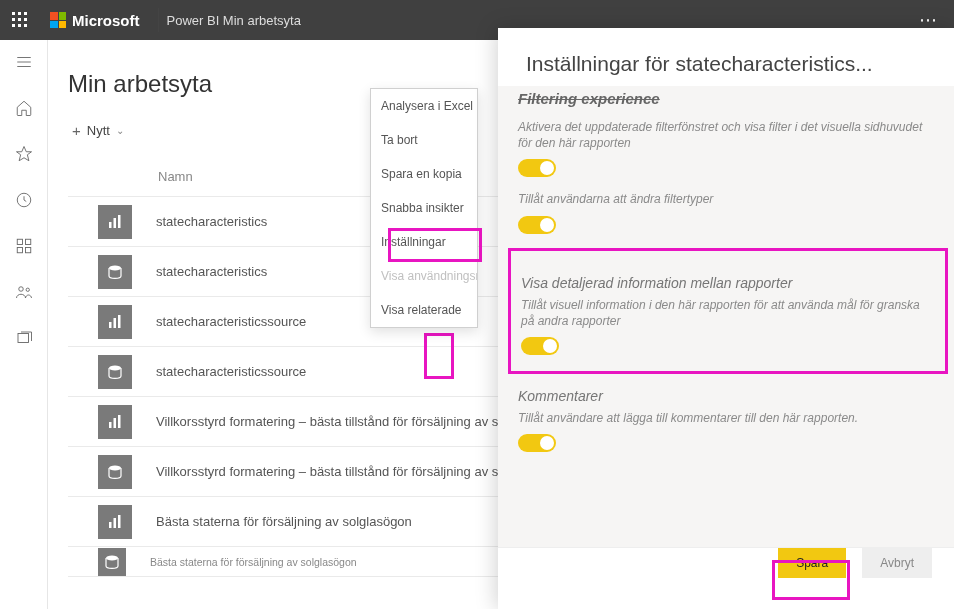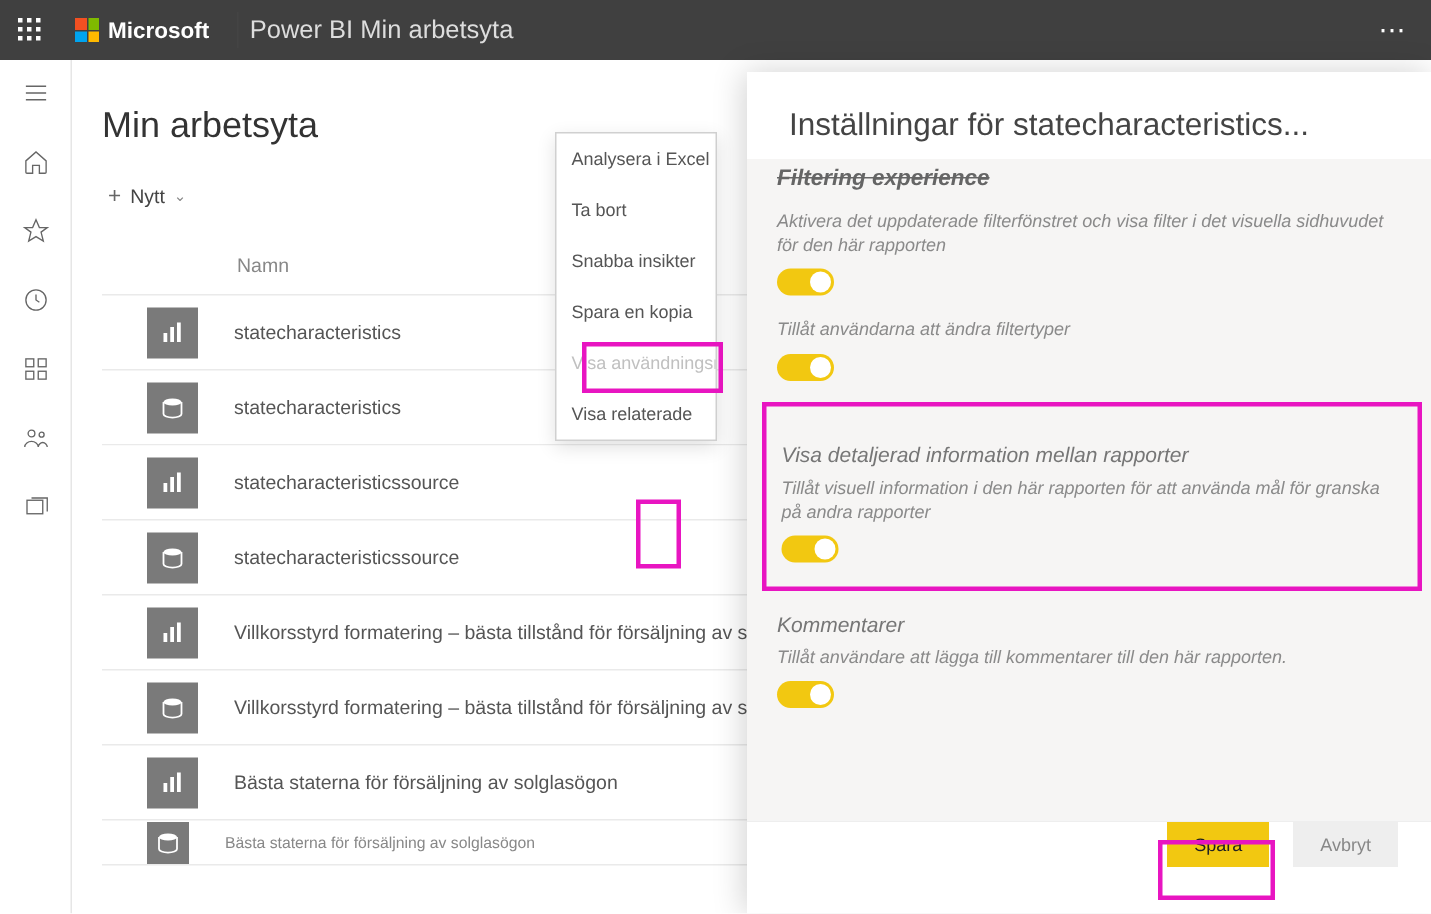--- a/index.html
+++ b/index.html
@@ -10,21 +10,21 @@
   .waffle { width: 40px; height: 40px; display:flex; align-items:center; justify-content:center; cursor:pointer;}
   .waffle svg { width:16px; height:16px; }
   .ms-logo { display:flex; align-items:center; gap:6px; padding:0 10px; border-right:0; }
   .ms-logo .sq { width:16px; height:16px; display:grid; grid-template-columns:1fr 1fr; grid-template-rows:1fr 1fr; gap:1px;}
   .ms-logo .sq span:nth-child(1){background:#f25022;}
   .ms-logo .sq span:nth-child(2){background:#7fba00;}
   .ms-logo .sq span:nth-child(3){background:#00a4ef;}
   .ms-logo .sq span:nth-child(4){background:#ffb900;}
   .ms-logo .txt { color:#fff; font-size:15px; font-weight:600;}
   .vdiv { width:1px; height:24px; background:#444; margin:0 8px;}
-  .app-title { font-size:17px; color:#ddd; }
+  .app-title { font-size:13px; color:#ddd; }
   .top-ell { margin-left:auto; width:50px; text-align:center; font-size:18px; letter-spacing:2px; cursor:pointer;}
 
   
   .leftrail { position:absolute; top:40px; left:0; width:48px; bottom:0; border-right:1px solid #e6e6e6; display:flex; flex-direction:column; align-items:center; padding-top:6px; gap:14px; background:#fff;}
   .leftrail .ritem { width:40px; height:32px; display:flex; align-items:center; justify-content:center; color:#666; cursor:pointer;}
   .leftrail svg { width:18px; height:18px; stroke:#666; fill:none; stroke-width:1.2;}
 
   
   .main { position:absolute; top:40px; left:48px; right:0; bottom:0; padding:30px 20px 0 20px;}
   .ws-title { font-size:24px; color:#333; font-weight:400; margin-bottom:20px;}
@@ -48,21 +48,21 @@
 
   .hl-more { position:absolute; border:3px solid #e815c1; pointer-events:none;}
 
   
   .ctxmenu { position:absolute; top:88px; left:370px; width:108px; background:#fff; border:1px solid #d0d0d0; box-shadow:0 4px 12px rgba(0,0,0,.12); z-index:5;}
   .ctxmenu .mitem { padding:10px 10px; font-size:12px; color:#555; cursor:pointer; border-bottom:0; white-space:nowrap; overflow:hidden;}
   .ctxmenu .mitem.grey { color:#c0c0c0;}
   .hl-settings { position:absolute; border:3px solid #e815c1; pointer-events:none; z-index:6;}
 
   
-  .panel { position:absolute; top:48px; right:0; width:456px; bottom:0; background:#fff; box-shadow:-2px 0 20px rgba(0,0,0,.18); z-index:10; display:flex; flex-direction:column;}
+  .panel { position:absolute; top:28px; right:0; width:456px; bottom:0; background:#fff; box-shadow:-2px 0 20px rgba(0,0,0,.18); z-index:10; display:flex; flex-direction:column;}
   .panel .ptitle { font-size:21px; color:#444; padding:24px 28px 10px 28px; font-weight:400;}
   .panel .pbody { flex:1; overflow:hidden; background:#f6f5f4; padding:0 20px 0 20px;font-style:italic;}
   .phead { font-size:15px; font-weight:600; color:#565656; padding:6px 0 6px 0; text-decoration:line-through; opacity:.9;}
   .pdesc { font-size:12px; color:#8a8a8a; line-height:1.35; margin:6px 0 8px 0;}
   .psub { font-size:14px; color:#767676; margin:14px 0 6px 0;}
   .toggle { width:38px; height:18px; border-radius:10px; background:#f2c811; position:relative; margin:6px 0 14px 0; cursor:pointer;}
   .toggle::after { content:""; position:absolute; right:2px; top:2px; width:14px; height:14px; border-radius:50%; background:#fff;}
   .hl-section { border:3px solid #e815c1; padding:20px 10px 2px 10px; margin-left:-10px; margin-right:-14px;}
 
   .panel .pfoot { height:62px; background:#fff; display:flex; align-items:flex-start; justify-content:flex-end; gap:16px; padding-right:22px; border-top:1px solid #eee;}
@@ -254,22 +254,23 @@
           </svg>
         </div>
       <div class="name">Bästa staterna för försäljning av solglasögon</div>
     </div>
   </div>
 </div>
 
 <div class="ctxmenu">
   <div class="mitem">Analysera i Excel</div>
   <div class="mitem">Ta bort</div>
+  <div class="mitem">Spara en kopia</div>
   <div class="mitem">Snabba insikter</div>
-  <div class="mitem">Spara en kopia</div>
+  <div class="mitem">Inställningar</div>
   <div class="mitem grey">Visa användningsmätningar</div>
   <div class="mitem">Visa relaterade</div>
 </div>
 
 <div class="hl-settings" style="top:228px; left:388px; width:94px; height:34px;"></div>
 <div class="hl-more" style="top:333px; left:424px; width:30px; height:46px;"></div>
 
 <div class="panel">
   <div class="ptitle">Inställningar för statecharacteristics...</div>
   <div class="pbody">

